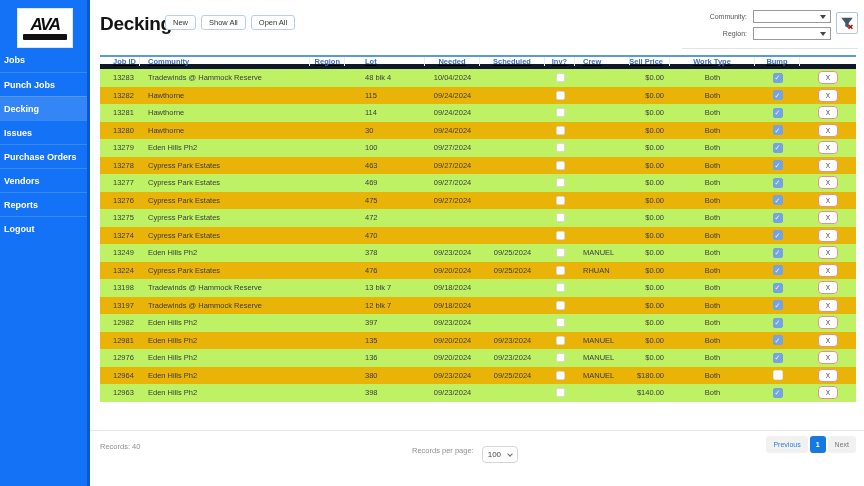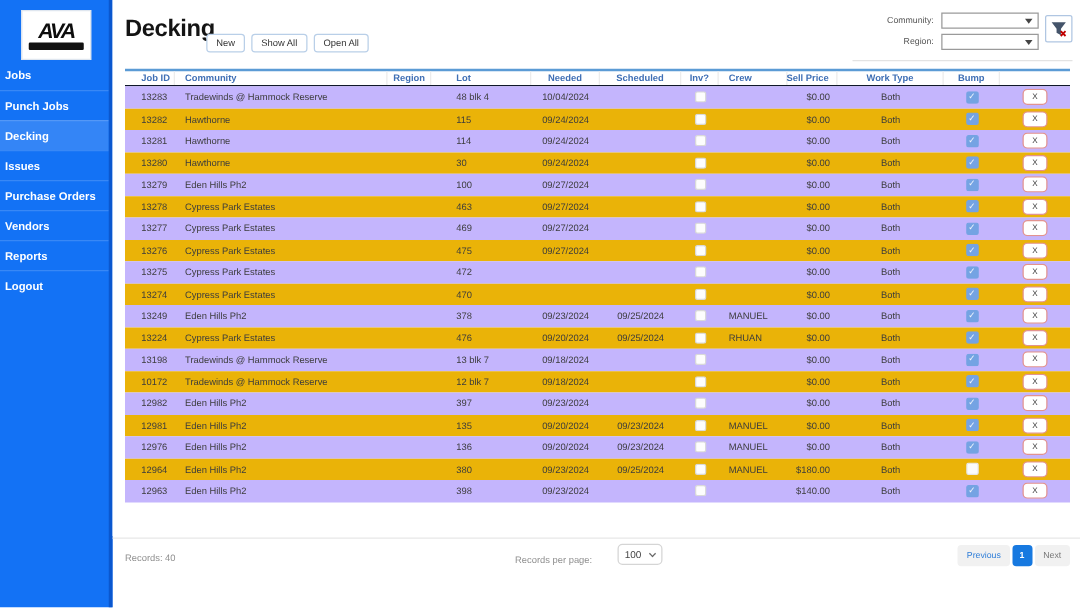--- a/index.html
+++ b/index.html
@@ -17,44 +17,44 @@
   .nav { position:absolute; top:48px; left:0; width:87px; }
   .nav-item { height:24px; line-height:24px; padding-left:4px; color:#fff; font-size:9px; font-weight:700;
               border-top:1px solid rgba(255,255,255,0.16); cursor:pointer; white-space:nowrap; }
   .nav-item:first-child { border-top:none; }
   .nav-item.active { background:rgba(255,255,255,0.14); }
 
   
   .main { position:relative; flex:1; background:#fff; }
 
   .page-title { position:absolute; top:13px; left:10px; font-size:19px; font-weight:800; color:#141414; letter-spacing:-0.3px; }
-  .toolbar { position:absolute; top:27px; left:75px; display:flex; gap:5px; }
+  .toolbar { position:absolute; top:15px; left:75px; display:flex; gap:5px; }
   .btn { height:15px; padding:0 7px; background:#fff; border:1px solid #b9cfe8; border-radius:3px;
          font-size:7.5px; color:#333; display:flex; align-items:center; cursor:pointer; font-family:inherit; }
 
   .filterbar { position:absolute; top:10px; right:6px; width:176px; padding-bottom:8px; border-bottom:1px solid #e3e3e3;
                display:flex; align-items:flex-start; gap:5px; }
   .filter-rows { display:flex; flex-direction:column; gap:4px; flex:1; }
   .filter-row { display:flex; align-items:center; justify-content:flex-end; gap:6px; }
   .filter-label { font-size:7px; color:#555; }
   .select { width:78px; height:13px; background:#fff; border:1px solid #9a9a9a;
             display:flex; align-items:center; justify-content:space-between; padding:0 4px; cursor:pointer; }
   .select .sel-val { font-size:7px; color:#333; }
   .caret-down { width:0; height:0; border-left:3px solid transparent; border-right:3px solid transparent; border-top:4px solid #444; }
   .icon-btn { width:22px; height:22px; background:#fff; border:1px solid #b0c6e2; border-radius:2px;
               display:flex; align-items:center; justify-content:center; cursor:pointer; margin-top:2px; }
 
   
   .table { position:absolute; top:55px; left:10px; width:756px; border-top:2px solid #5b9bd5; }
   .thead, .tr { display:grid; grid-template-columns:40px 170px 35px 80px 55px 65px 30px 55px 40px 85px 45px 56px; align-items:center; }
-  .thead { height:12px; border-bottom:1px solid #0f172a; }
+  .thead { height:12px; border-bottom:5px solid #0f172a;text-decoration:underline; }
   .th { font-size:7.5px; font-weight:700; color:#3f6fb5; border-right:1px solid #ececec; height:100%; display:flex; align-items:center; white-space:nowrap; }
   .th:last-child { border-right:none; }
   .tr { height:17.5px; background:#eab308; }
-  .tr.stripe { background:#c4b5fd; }
+  .tr.stripe { background:#bef264; }
   .td { font-size:7.5px; color:#3c3c3c; white-space:nowrap; overflow:hidden; }
 
   .a-jobid { padding-left:13px; }
   .a-comm  { padding-left:8px; }
   .a-region{ justify-content:flex-end; text-align:right; padding-right:4px; }
   .a-lot   { padding-left:20px; }
   .a-center{ justify-content:center; text-align:center; }
   .a-crew  { padding-left:8px; }
   .a-price { justify-content:flex-end; text-align:right; padding-right:6px; }
   .flexcell{ display:flex; align-items:center; }
@@ -63,21 +63,21 @@
   .bump-box { width:10px; height:10px; border-radius:2px; background:#fbfbfb; border:1px solid #e6e6e6;
               display:flex; align-items:center; justify-content:center; font-size:7px; color:#fff; }
   .bump-box.checked { background:#74a3e3; border-color:#74a3e3; }
   .bump-box.checked::after { content:"\2713"; font-size:7px; color:#eef4fc; line-height:1; }
   .x-btn { width:20px; height:13px; background:#fff; border:1px solid #e3938f; border-radius:4px;
            font-size:6.5px; color:#444; display:flex; align-items:center; justify-content:center; cursor:pointer; font-family:inherit; }
 
   
   .footer { position:absolute; left:0; right:0; top:430px; border-top:1px solid #e7e7e7; height:56px; }
   .records { position:absolute; left:10px; top:11px; font-size:7.5px; color:#8f8f8f; }
-  .perpage { position:absolute; left:322px; top:4px; display:flex; align-items:flex-end; gap:20px; }
+  .perpage { position:absolute; left:322px; top:15px; display:flex; align-items:flex-start; gap:8px; }
   .perpage-label { font-size:7.5px; color:#8f8f8f; }
   .perpage-select { width:36px; height:17px; border:1px solid #d5d5d5; border-radius:4px; background:#fff;
                     display:flex; align-items:center; justify-content:space-between; padding:0 5px; cursor:pointer; }
   .perpage-select .sel-val { font-size:8px; color:#444; }
   .chev { width:4px; height:4px; border-right:1px solid #666; border-bottom:1px solid #666; transform:rotate(45deg); margin-top:-2px; }
   .pagination { position:absolute; right:8px; top:5px; display:flex; gap:2px; }
   .page-btn { height:17px; padding:0 7px; border-radius:3px; background:#f1f1f1; border:none;
               font-size:7px; display:flex; align-items:center; cursor:pointer; font-family:inherit; }
   .page-btn.prev { color:#2f7ed8; }
   .page-btn.next { color:#777; }
@@ -424,21 +424,21 @@
     <span class="td flexcell a-center">Both</span>
     <span class="td flexcell a-center">
       <span class="bump-box checked"></span>
     </span>
     <span class="td flexcell a-center">
       <button class="x-btn">X</button>
     </span>
   </div>
 
   <div class="tr">
-    <span class="td flexcell a-jobid">10172</span>
+    <span class="td flexcell a-jobid">13197</span>
     <span class="td flexcell a-comm">Tradewinds @ Hammock Reserve</span>
     <span class="td flexcell a-region"></span>
     <span class="td flexcell a-lot">12 blk 7</span>
     <span class="td flexcell a-center">09/18/2024</span>
     <span class="td flexcell a-center"></span>
     <span class="td flexcell a-center">
       <span class="checkbox"></span>
     </span>
     <span class="td flexcell a-crew"></span>
     <span class="td flexcell a-price">$0.00</span>

